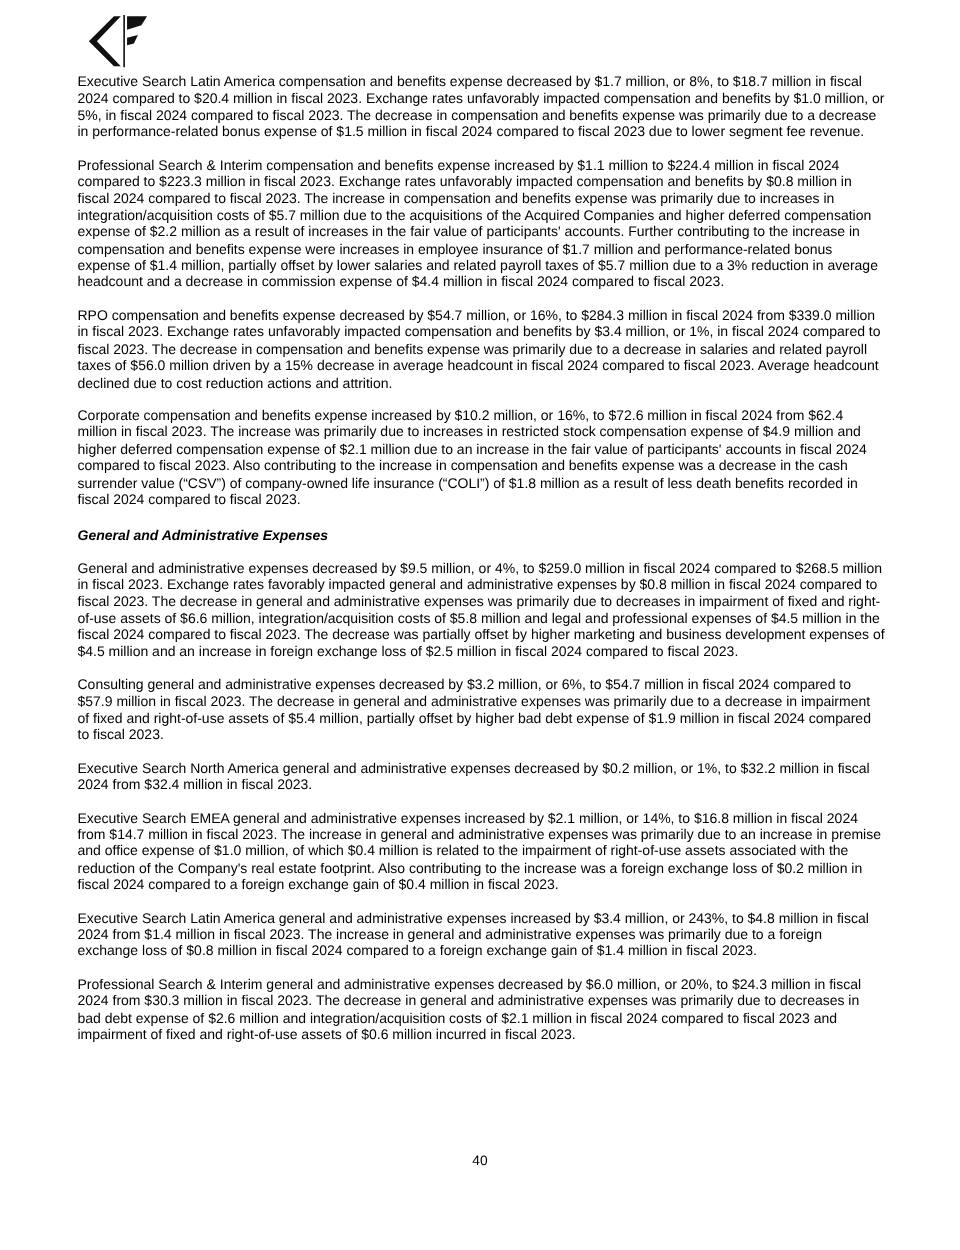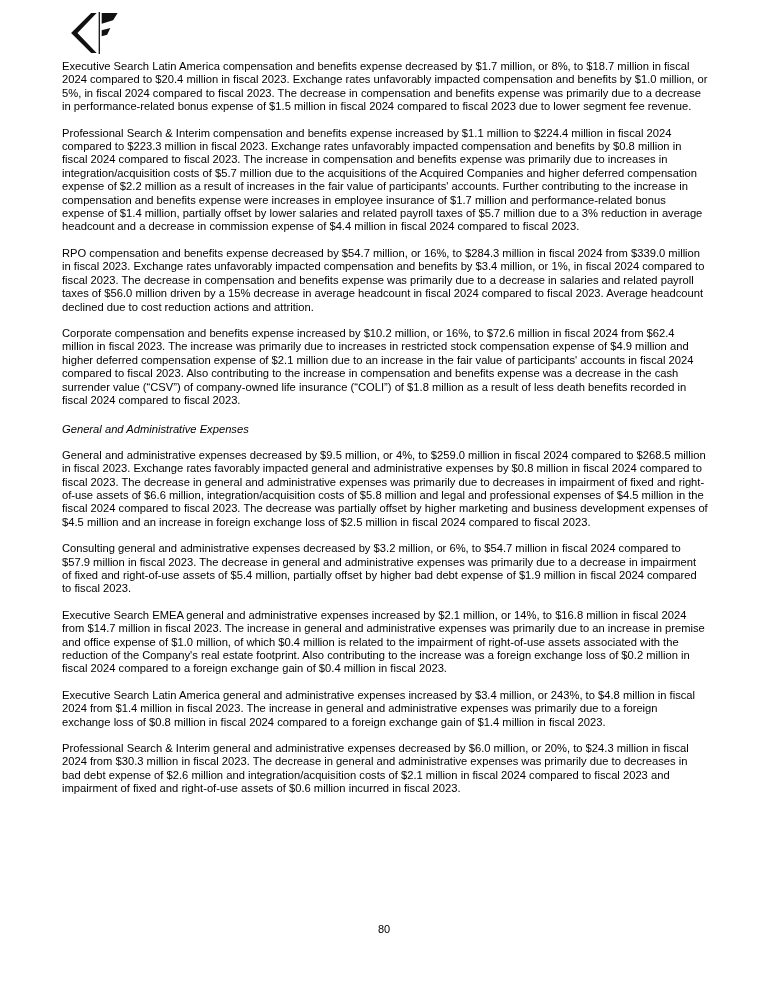--- a/index.html
+++ b/index.html
@@ -35,21 +35,21 @@
     margin: 0 0 13px 0;
     font-size: 11.2px;
     line-height: 13.4px;
     text-align: left;
     color: #000000;
   }
   .content h3 {
     margin: 16px 0 12px 0;
     font-size: 11.2px;
     line-height: 13.4px;
-    font-weight: normal;
+    font-weight: bold;
     font-style: italic;
     color: #000000;
   }
   .page-number {
     position: absolute;
     left: 0;
     bottom: 27px;
     width: 100%;
     text-align: center;
     font-size: 11px;
@@ -78,20 +78,21 @@
   <div class="content">
     <p>Executive Search Latin America compensation and benefits expense decreased by $1.7 million, or 8%, to $18.7 million in fiscal 2024 compared to $20.4 million in fiscal 2023. Exchange rates unfavorably impacted compensation and benefits by $1.0 million, or 5%, in fiscal 2024 compared to fiscal 2023. The decrease in compensation and benefits expense was primarily due to a decrease in performance-related bonus expense of $1.5 million in fiscal 2024 compared to fiscal 2023 due to lower segment fee revenue.</p>
     <p>Professional Search &amp; Interim compensation and benefits expense increased by $1.1 million to $224.4 million in fiscal 2024 compared to $223.3 million in fiscal 2023. Exchange rates unfavorably impacted compensation and benefits by $0.8 million in fiscal 2024 compared to fiscal 2023. The increase in compensation and benefits expense was primarily due to increases in integration/acquisition costs of $5.7 million due to the acquisitions of the Acquired Companies and higher deferred compensation expense of $2.2 million as a result of increases in the fair value of participants' accounts. Further contributing to the increase in compensation and benefits expense were increases in employee insurance of $1.7 million and performance-related bonus expense of $1.4 million, partially offset by lower salaries and related payroll taxes of $5.7 million due to a 3% reduction in average headcount and a decrease in commission expense of $4.4 million in fiscal 2024 compared to fiscal 2023.</p>
     <p>RPO compensation and benefits expense decreased by $54.7 million, or 16%, to $284.3 million in fiscal 2024 from $339.0 million in fiscal 2023. Exchange rates unfavorably impacted compensation and benefits by $3.4 million, or 1%, in fiscal 2024 compared to fiscal 2023. The decrease in compensation and benefits expense was primarily due to a decrease in salaries and related payroll taxes of $56.0 million driven by a 15% decrease in average headcount in fiscal 2024 compared to fiscal 2023. Average headcount declined due to cost reduction actions and attrition.</p>
     <p>Corporate compensation and benefits expense increased by $10.2 million, or 16%, to $72.6 million in fiscal 2024 from $62.4 million in fiscal 2023. The increase was primarily due to increases in restricted stock compensation expense of $4.9 million and higher deferred compensation expense of $2.1 million due to an increase in the fair value of participants' accounts in fiscal 2024 compared to fiscal 2023. Also contributing to the increase in compensation and benefits expense was a decrease in the cash surrender value (“CSV”) of company-owned life insurance (“COLI”) of $1.8 million as a result of less death benefits recorded in fiscal 2024 compared to fiscal 2023.</p>
 
     <h3>General and Administrative Expenses</h3>
 
     <p>General and administrative expenses decreased by $9.5 million, or 4%, to $259.0 million in fiscal 2024 compared to $268.5 million in fiscal 2023. Exchange rates favorably impacted general and administrative expenses by $0.8 million in fiscal 2024 compared to fiscal 2023. The decrease in general and administrative expenses was primarily due to decreases in impairment of fixed and right-of-use assets of $6.6 million, integration/acquisition costs of $5.8 million and legal and professional expenses of $4.5 million in the fiscal 2024 compared to fiscal 2023. The decrease was partially offset by higher marketing and business development expenses of $4.5 million and an increase in foreign exchange loss of $2.5 million in fiscal 2024 compared to fiscal 2023.</p>
     <p>Consulting general and administrative expenses decreased by $3.2 million, or 6%, to $54.7 million in fiscal 2024 compared to $57.9 million in fiscal 2023. The decrease in general and administrative expenses was primarily due to a decrease in impairment of fixed and right-of-use assets of $5.4 million, partially offset by higher bad debt expense of $1.9 million in fiscal 2024 compared to fiscal 2023.</p>
+    <p>Executive Search North America general and administrative expenses decreased by $0.2 million, or 1%, to $32.2 million in fiscal 2024 from $32.4 million in fiscal 2023.</p>
     <p>Executive Search EMEA general and administrative expenses increased by $2.1 million, or 14%, to $16.8 million in fiscal 2024 from $14.7 million in fiscal 2023. The increase in general and administrative expenses was primarily due to an increase in premise and office expense of $1.0 million, of which $0.4 million is related to the impairment of right-of-use assets associated with the reduction of the Company's real estate footprint. Also contributing to the increase was a foreign exchange loss of $0.2 million in fiscal 2024 compared to a foreign exchange gain of $0.4 million in fiscal 2023.</p>
     <p>Executive Search Latin America general and administrative expenses increased by $3.4 million, or 243%, to $4.8 million in fiscal 2024 from $1.4 million in fiscal 2023. The increase in general and administrative expenses was primarily due to a foreign exchange loss of $0.8 million in fiscal 2024 compared to a foreign exchange gain of $1.4 million in fiscal 2023.</p>
     <p>Professional Search &amp; Interim general and administrative expenses decreased by $6.0 million, or 20%, to $24.3 million in fiscal 2024 from $30.3 million in fiscal 2023. The decrease in general and administrative expenses was primarily due to decreases in bad debt expense of $2.6 million and integration/acquisition costs of $2.1 million in fiscal 2024 compared to fiscal 2023 and impairment of fixed and right-of-use assets of $0.6 million incurred in fiscal 2023.</p>
   </div>
 
-  <div class="page-number">80</div>
+  <div class="page-number">40</div>
 
 </div>
 
 </body></html>

